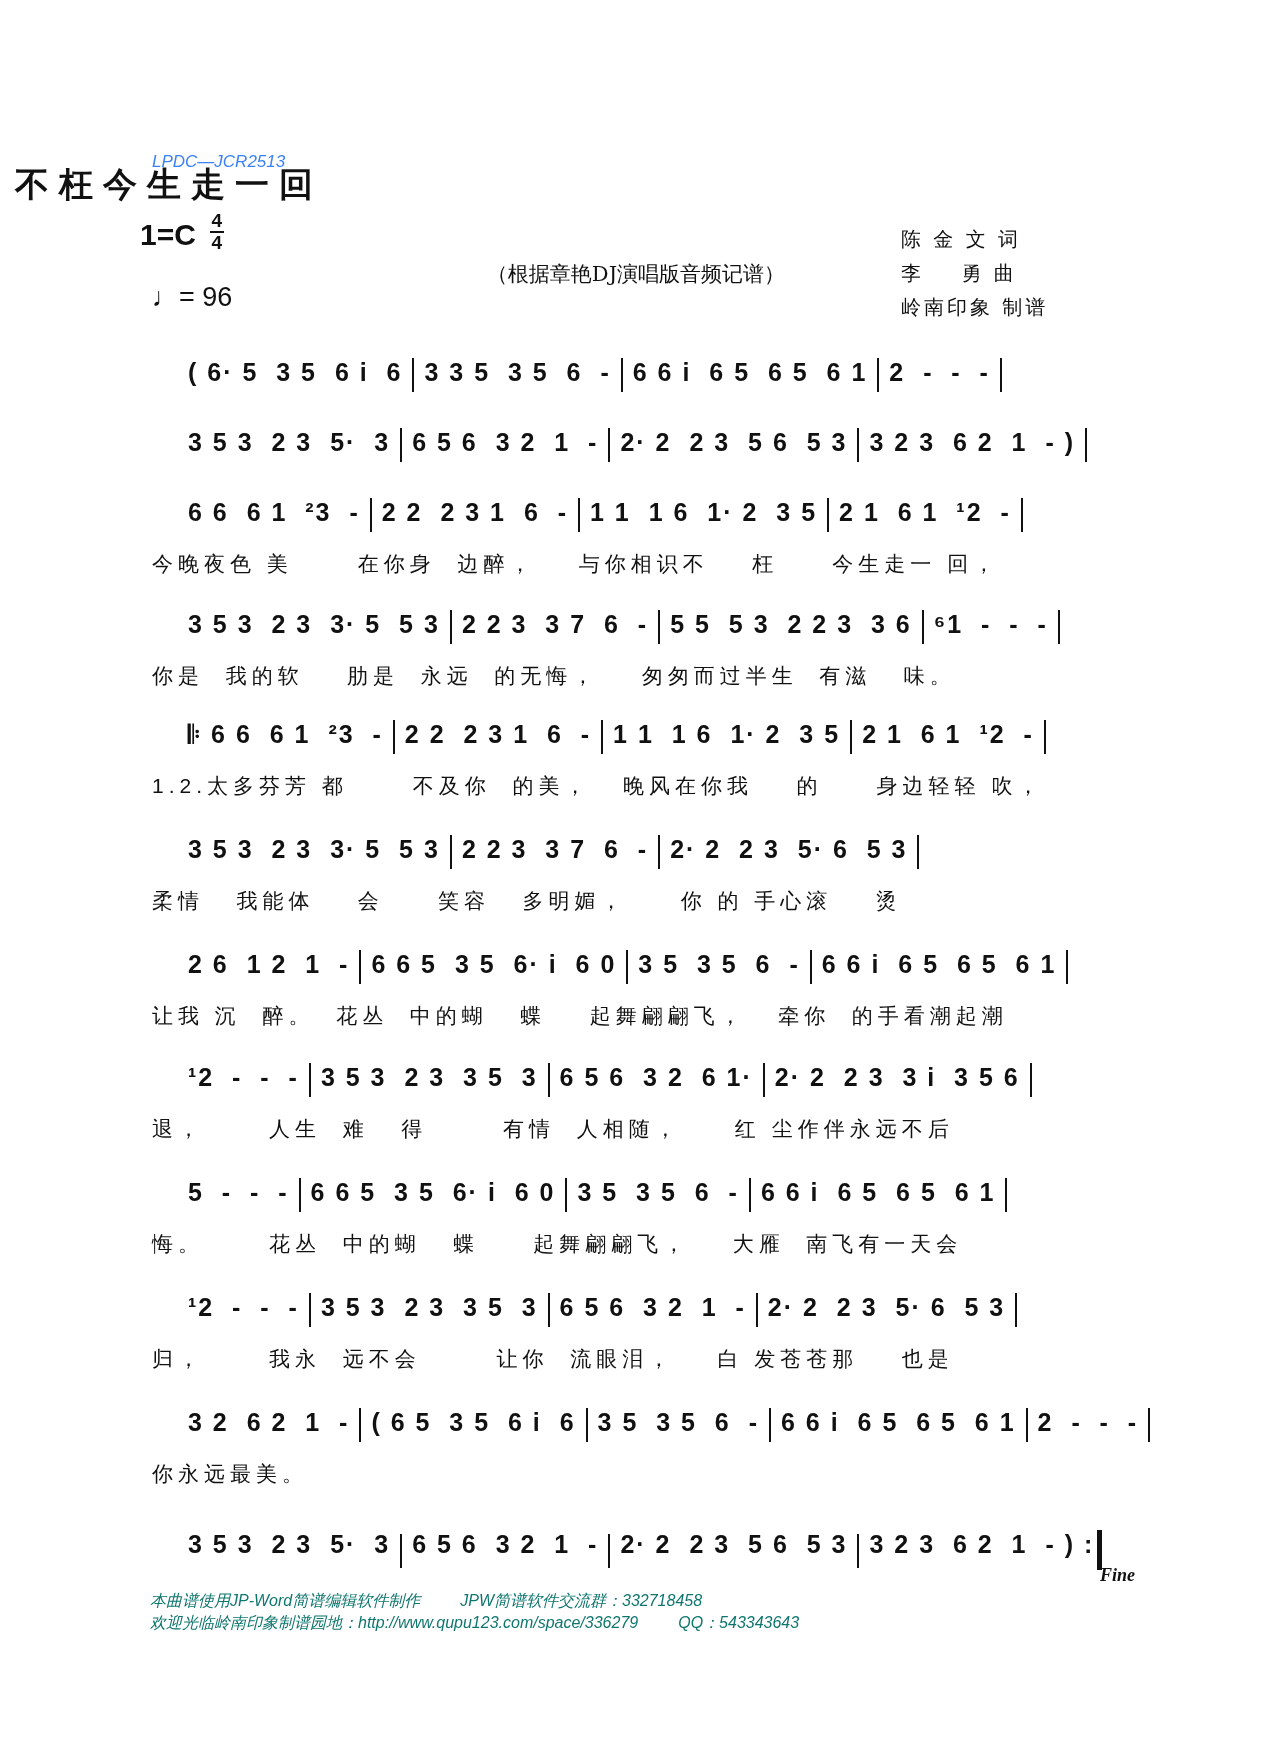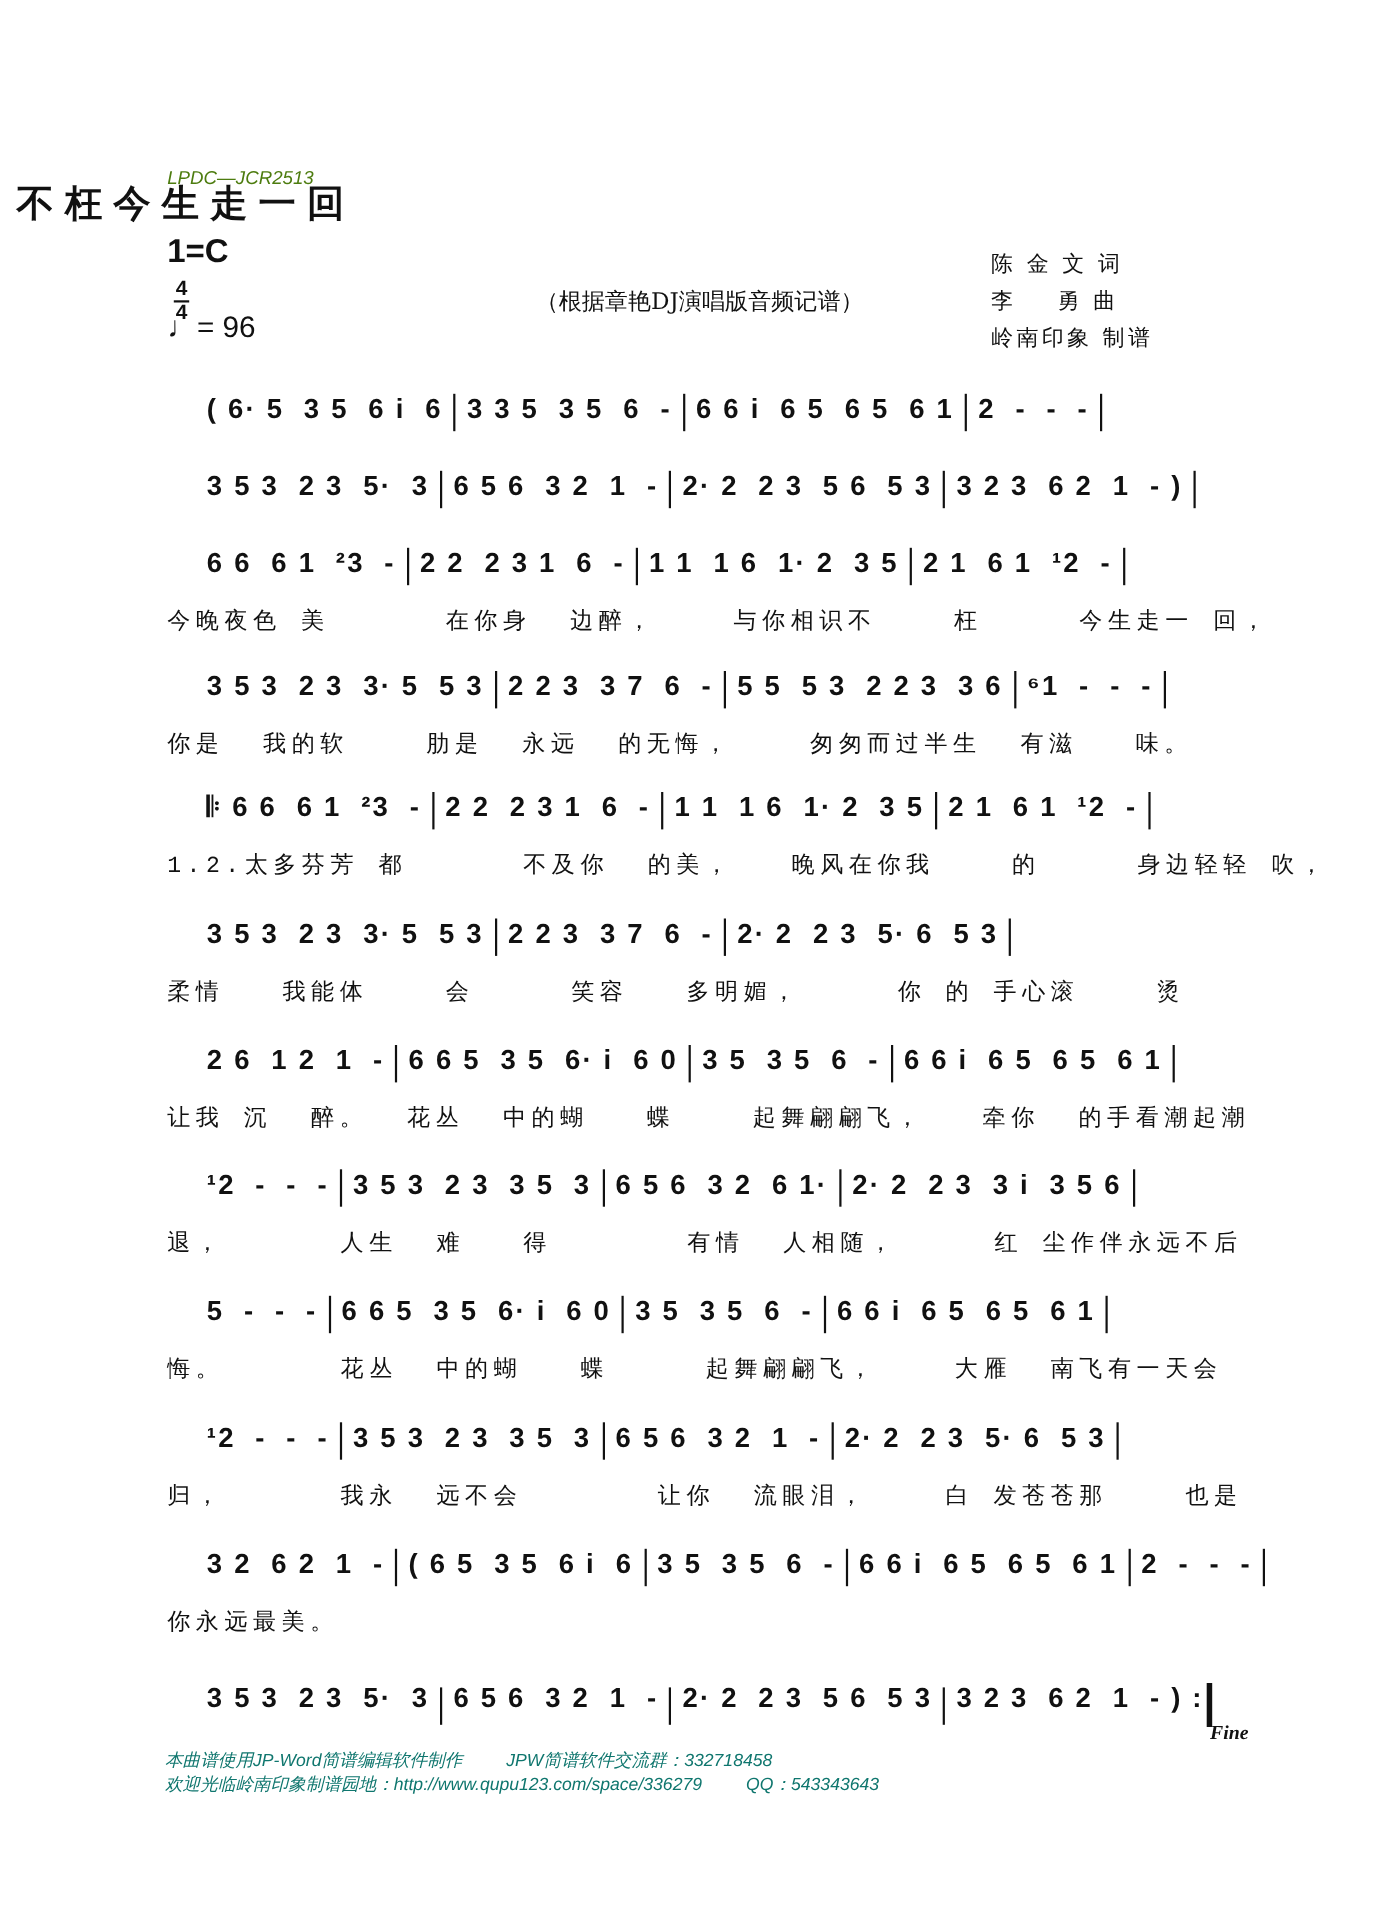--- a/index.html
+++ b/index.html
@@ -1,31 +1,31 @@
 <!DOCTYPE html>
 <html><head>
 <meta charset="utf-8">
 <style>
   html, body { margin: 0; padding: 0; background: #ffffff; }
   body { width: 1272px; height: 1745px; position: relative; font-family: "DejaVu Sans", sans-serif; color: #111; overflow: hidden; }
-  .code { position: absolute; left: 152px; top: 152px; font-family: "Liberation Sans", sans-serif; font-style: italic; font-size: 17px; color: #4d7c0f; }
+  .code { position: absolute; left: 152px; top: 152px; font-family: "Liberation Sans", sans-serif; font-style: italic; font-size: 17px; color: #3b82f6; }
   .title { position: absolute; left: 0; width: 1272px; top: 162px; text-align: left; font-family: "DejaVu Serif", serif; font-weight: bold; font-size: 34px; letter-spacing: 10px; margin-left: 15px; }
   .subtitle { position: absolute; left: 0; width: 1272px; top: 260px; text-align: center; font-family: "DejaVu Serif", serif; font-size: 21px; }
-  .key { position: absolute; left: 152px; top: 212px; font-family: "Liberation Sans", sans-serif; font-size: 30px; font-weight: bold; display:flex; align-items:flex-start; gap: 8px; flex-direction: column; }
+  .key { position: absolute; left: 140px; top: 212px; font-family: "Liberation Sans", sans-serif; font-size: 30px; font-weight: bold; display:flex; align-items:flex-end; gap: 8px; }
   .timesig { display: inline-flex; flex-direction: column; align-items: center; font-size: 19px; line-height: 18px; font-weight: bold; margin-left: 6px; }
   .timesig .bar { width: 14px; height: 2px; background: #111; margin: 1px 0; }
   .tempo { position: absolute; left: 152px; top: 282px; font-family: "Liberation Sans", sans-serif; font-size: 27px; }
   .credits { position: absolute; left: 901px; top: 222px; font-family: "DejaVu Serif", serif; font-size: 20px; line-height: 34px; }
   .credits div { white-space: pre; letter-spacing: 3px; }
   .row { position: absolute; left: 152px; width: 980px; }
   .notes { position: absolute; left: 0; top: 0; width: 980px; height: 60px; font-family: "Liberation Sans", sans-serif; font-weight: bold; font-size: 25px; white-space: pre; letter-spacing: 2px; margin-left: 36px; }
   .measure { display: inline-block; vertical-align: top; }
   .barline { display: inline-block; width: 2px; height: 34px; background: #111; margin: 0 10px; vertical-align: -6px; }
   .endbar { display: inline-block; width: 5px; height: 40px; background: #111; margin-left: 3px; vertical-align: -8px; }
-  .lyrics { position: absolute; left: 0; top: 52px; width: 980px; font-family: Liberation Mono, monospace; font-size: 21px; white-space: pre; letter-spacing: 5px; }
+  .lyrics { position: absolute; left: 0; top: 52px; width: 980px; font-family: Liberation Sans, sans-serif; font-size: 21px; white-space: pre; letter-spacing: 5px; }
   .fine { position: absolute; left: 1100px; top: 1565px; font-family: "Liberation Serif", serif; font-style: italic; font-weight: bold; font-size: 18px; }
   .footer { position: absolute; left: 150px; top: 1590px; font-family: "Liberation Sans", sans-serif; font-style: italic; font-size: 16px; line-height: 22px; color: #0f766e; }
   .footer span { display: inline-block; margin-right: 40px; }
 </style>
 </head>
 <body>
 
 <div class="code">LPDC—JCR2513</div>
 <div class="title">不枉今生走一回</div>
 <div class="subtitle">（根据章艳DJ演唱版音频记谱）</div>

